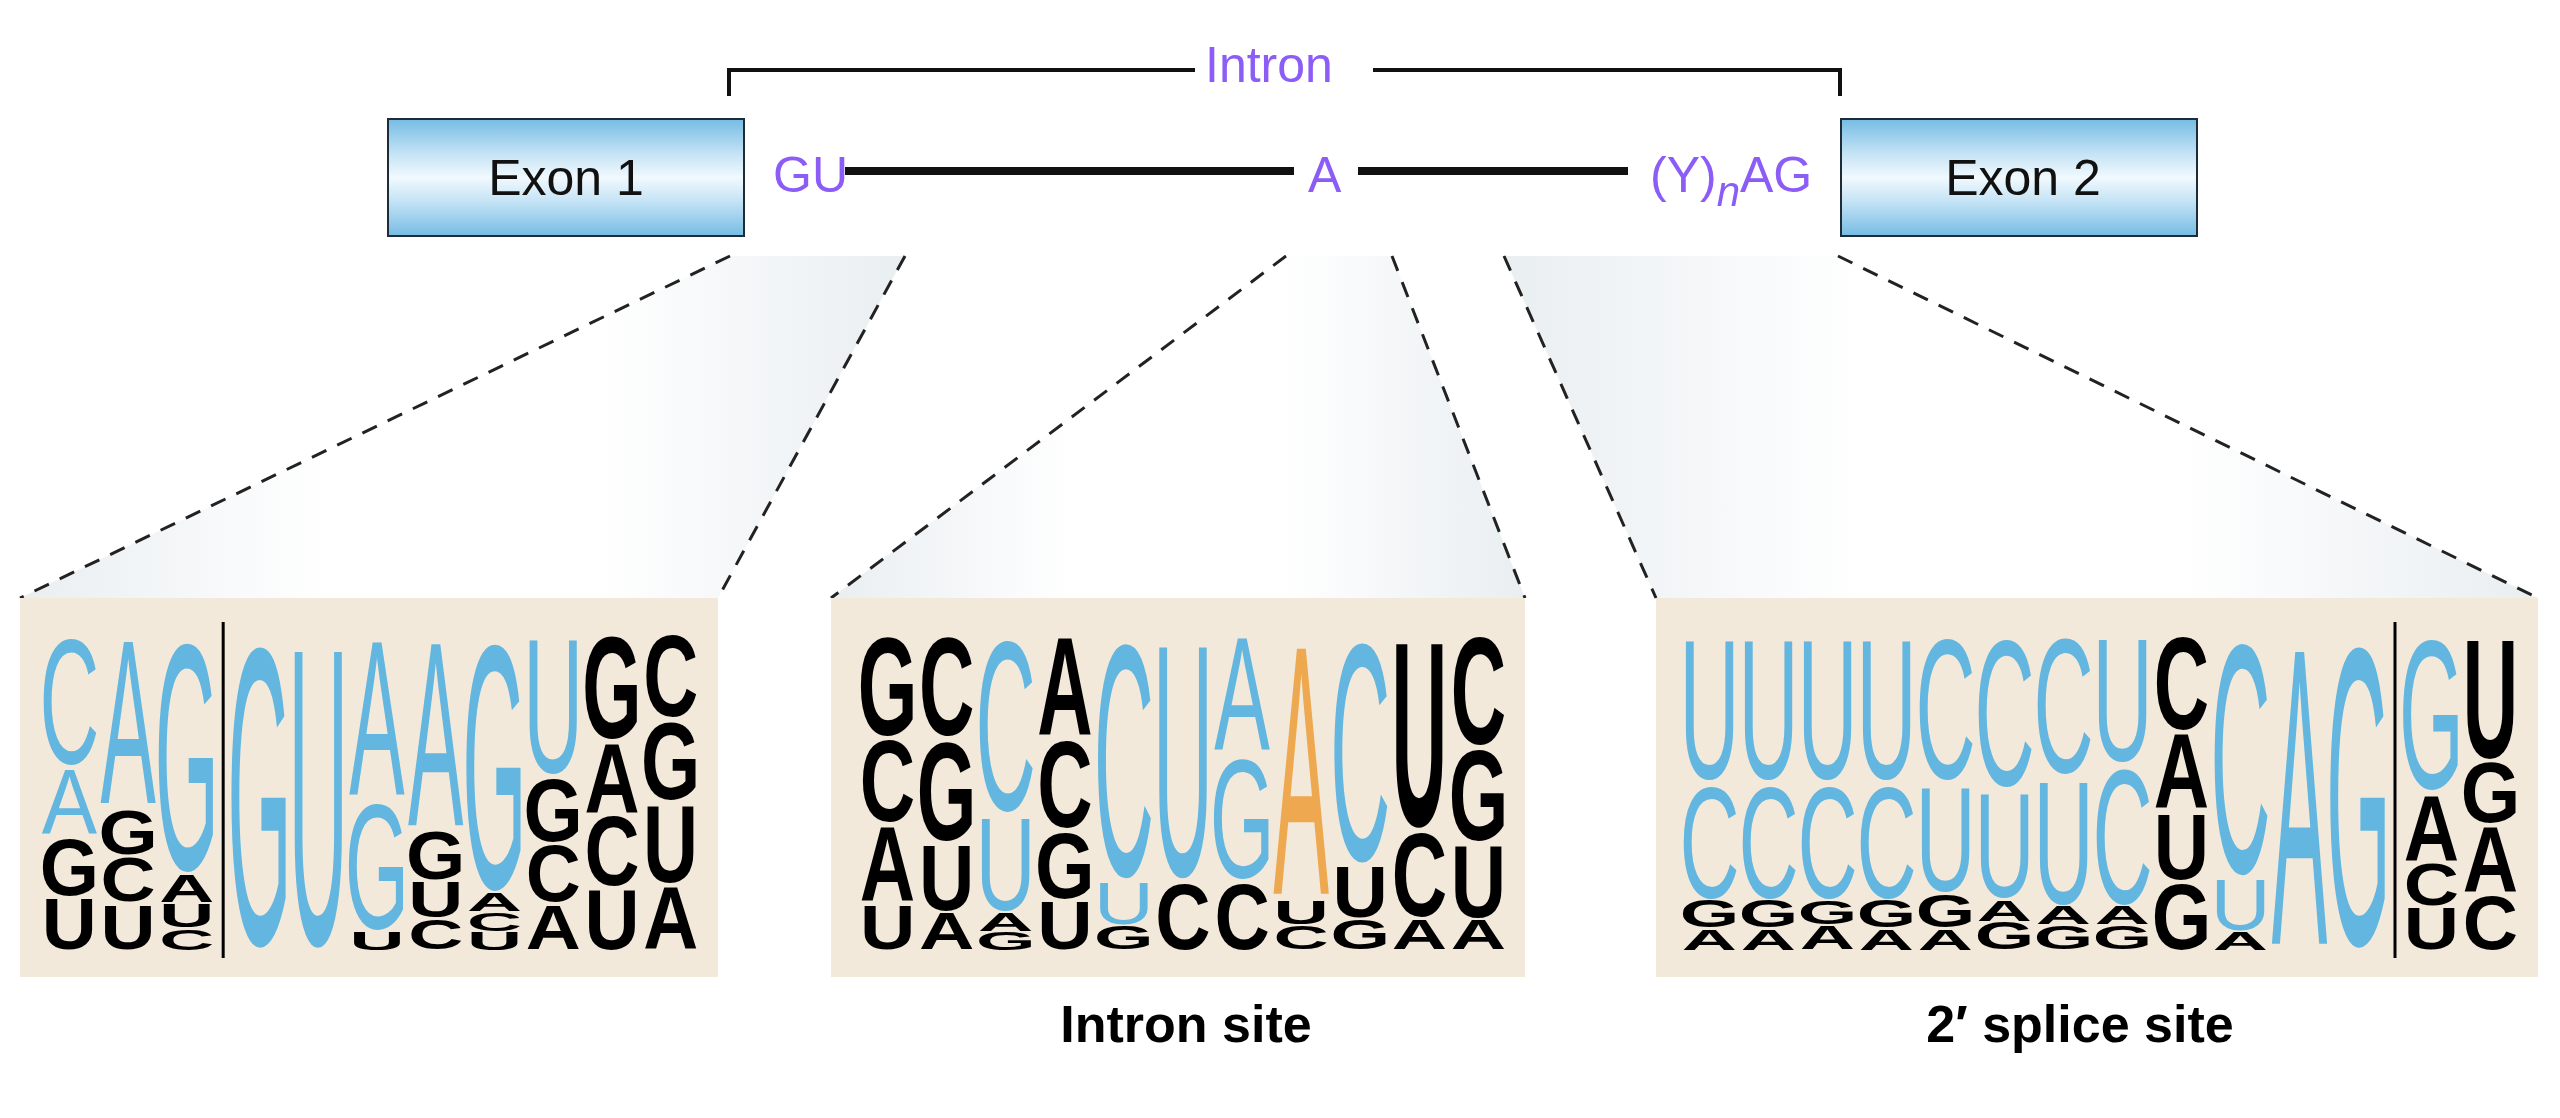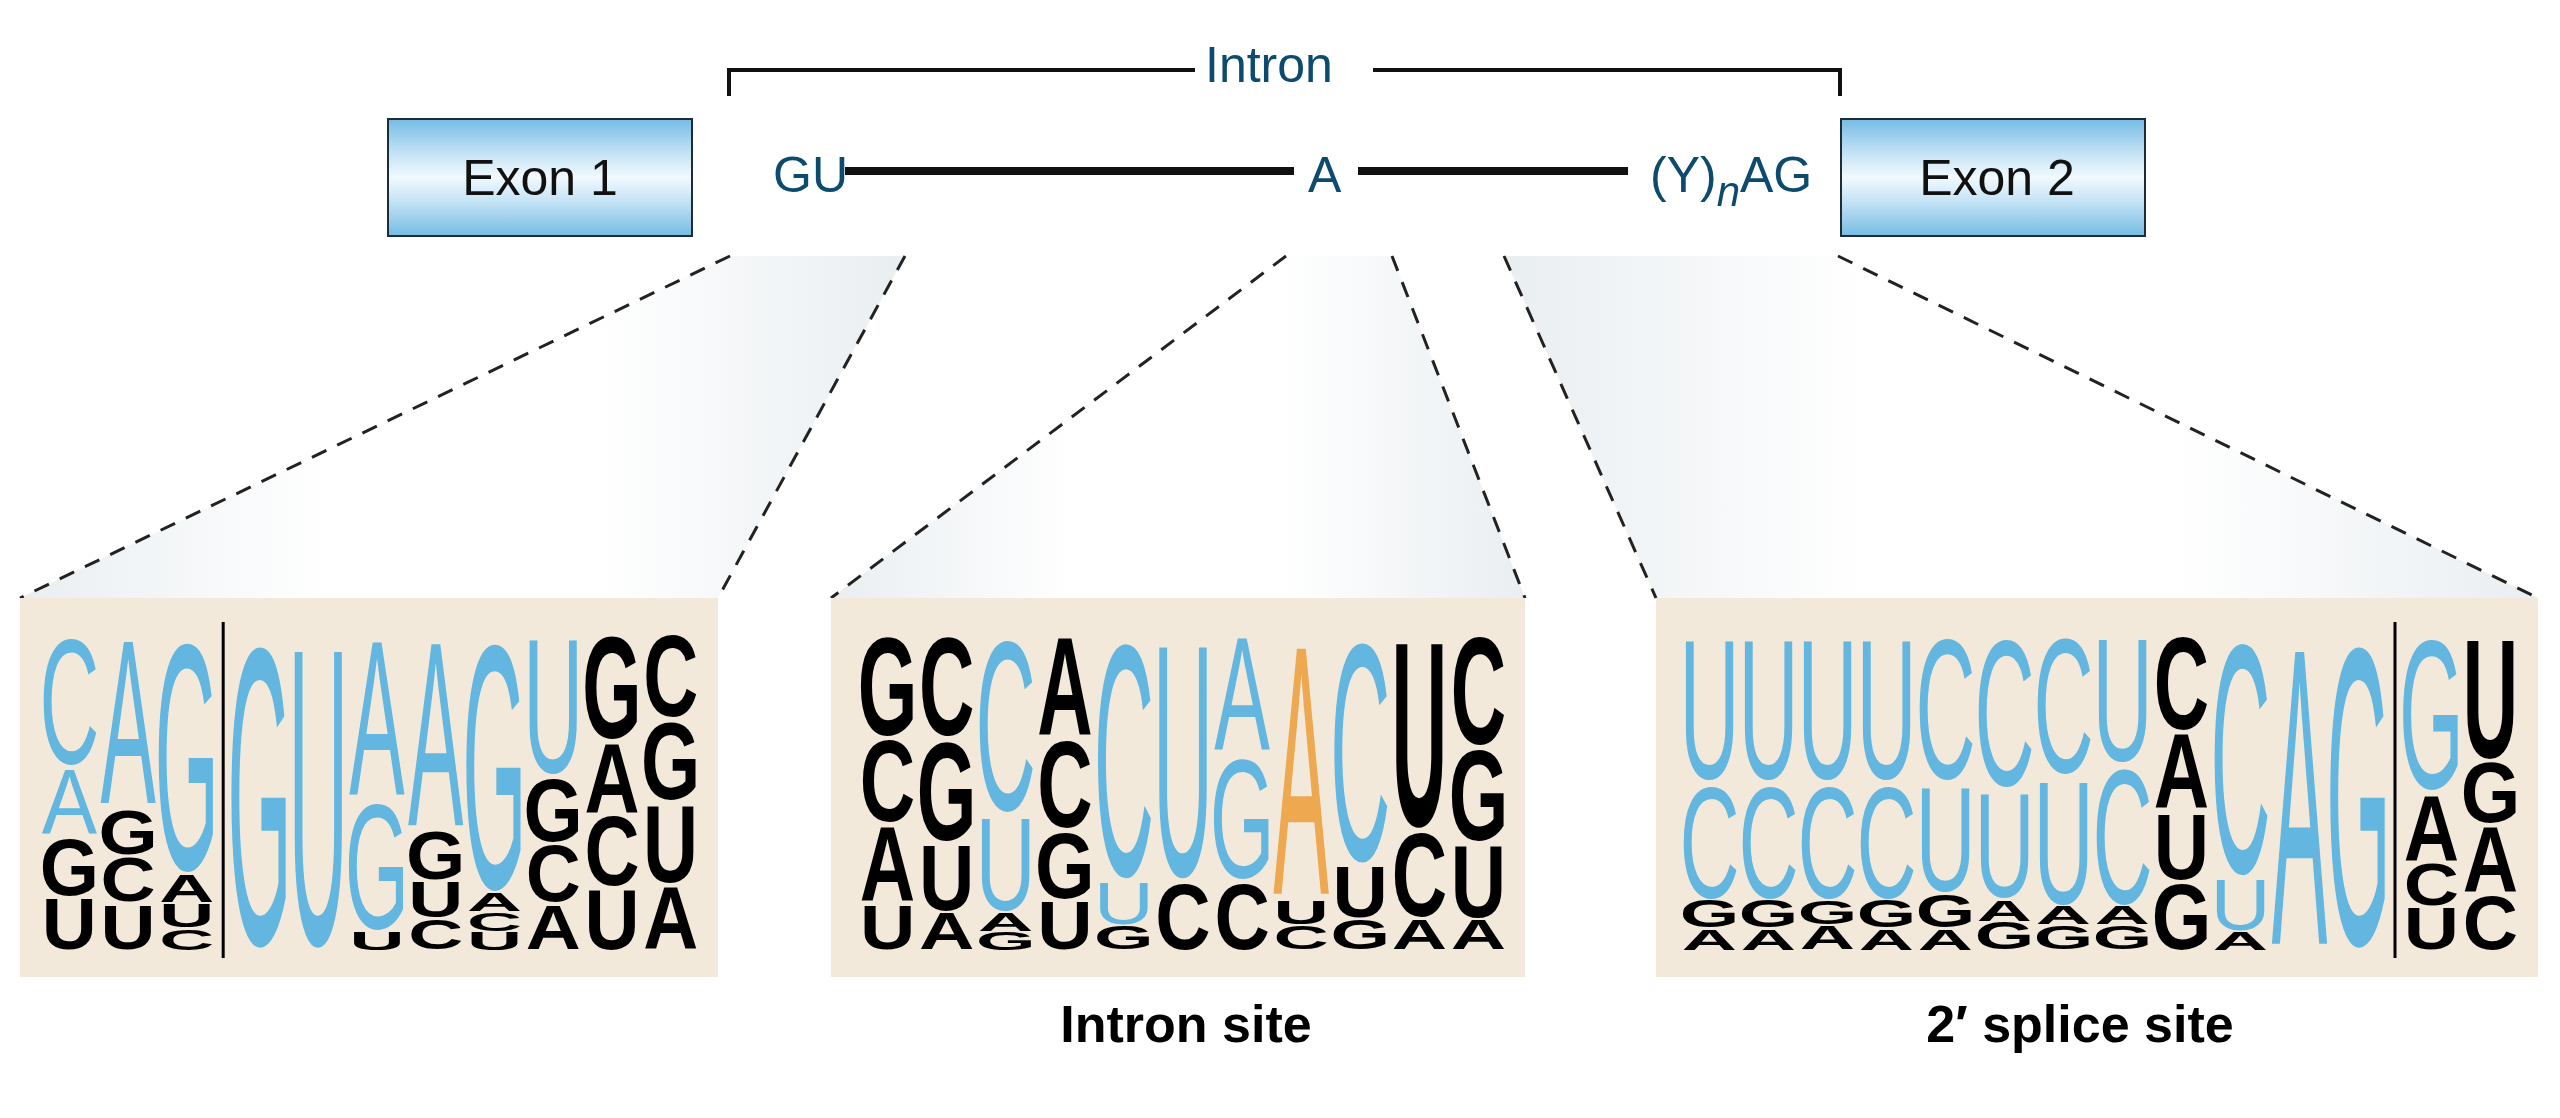--- a/index.html
+++ b/index.html
@@ -1,26 +1,26 @@
 <!DOCTYPE html>
 <html><head>
 <meta charset="utf-8">
 <style>
   html, body { margin: 0; padding: 0; background: #ffffff; }
   body { width: 2560px; height: 1118px; overflow: hidden; position: relative;
          font-family: "Liberation Sans", "DejaVu Sans", sans-serif; }
   #stage { position: absolute; left: 0; top: 0; width: 2560px; height: 1118px; }
-  .exon-box { position: absolute; top: 118px; width: 306px; height: 119px;
+  .exon-box { position: absolute; top: 118px; width: 358px; height: 119px;
               box-sizing: border-box; border: 2px solid #1d2c36;
               background: linear-gradient(to bottom, #78bde4 0%, #c6e4f5 30%, #f1f9fe 50%, #c6e4f5 70%, #78bde4 100%);
               display: flex; align-items: center; justify-content: center;
               font-size: 50px; color: #111; }
   #exon1 { left: 387px; }
   #exon2 { left: 1840px; padding-left: 8px; }
-  .label { position: absolute; font-size: 50px; color: #0c4a6e; line-height: 1; white-space: nowrap; }
+  .label { position: absolute; font-size: 50px; color: #8b5cf6; line-height: 1; white-space: nowrap; }
   .site-label { position: absolute; top: 994px; font-size: 52px; font-weight: bold; color: #000;
                 transform: translateX(-50%); white-space: nowrap; }
   svg text { font-family: "Liberation Sans", "DejaVu Sans", sans-serif; }
 </style>
 </head>
 <body>
 
 <div id="stage">
   <svg id="bg-svg" width="2560" height="1118" style="position:absolute;left:0;top:0">
     <defs>

